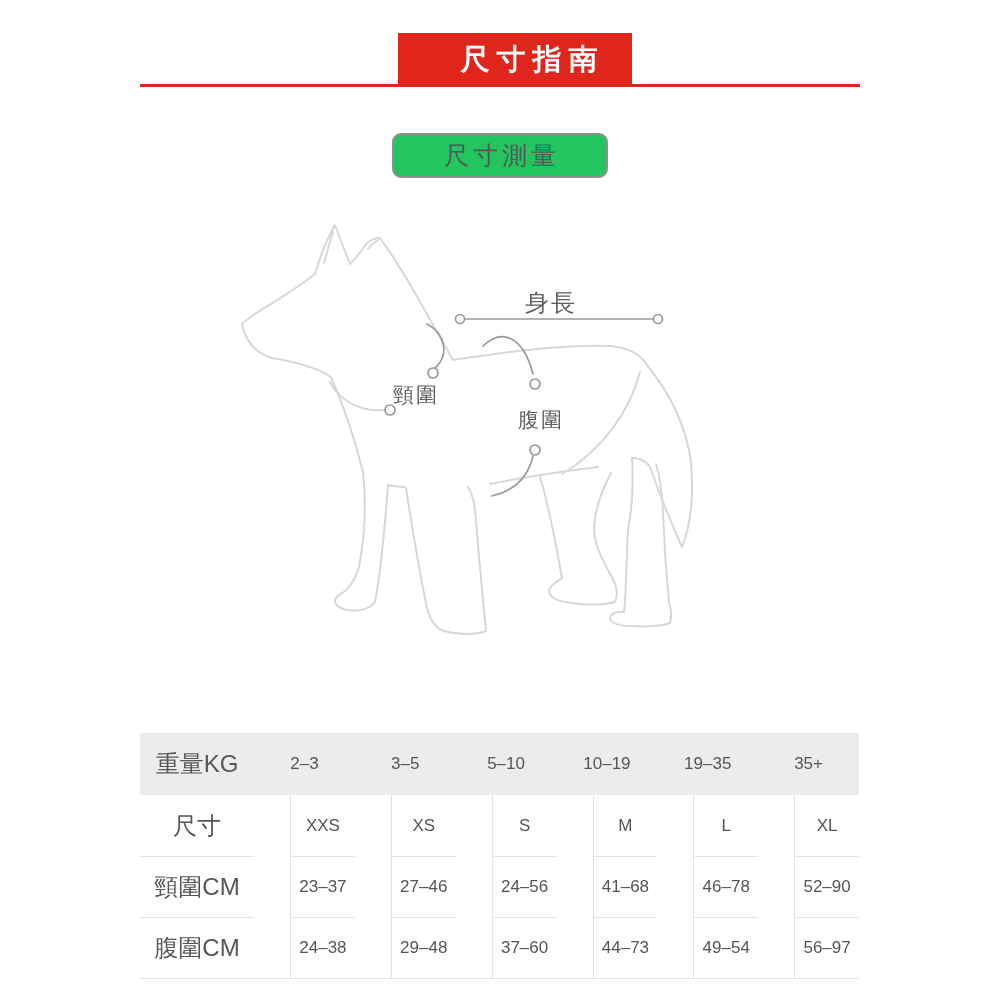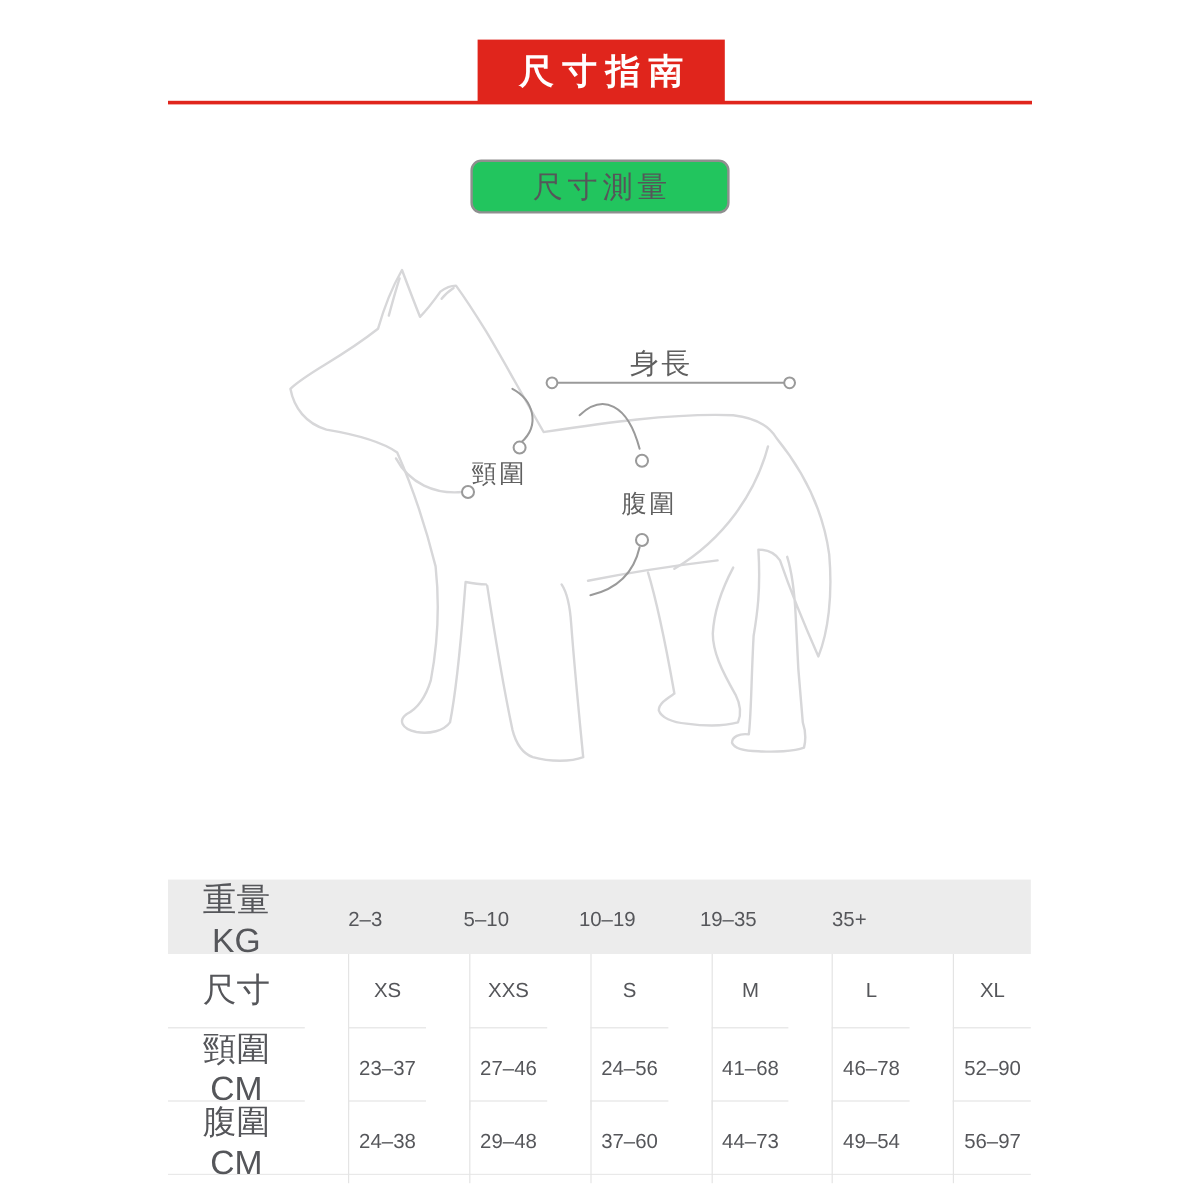--- a/index.html
+++ b/index.html
@@ -7,21 +7,21 @@
     position:relative;width:1000px;height:1000px;background:#ffffff;overflow:hidden;
     font-family:"Liberation Sans", sans-serif;
   }
   
   .title-underline{
     position:absolute;left:140px;top:84px;width:720px;height:3px;background:#e0251c;
   }
   .title-banner{
     position:absolute;left:398px;top:33px;width:206px;height:53px;background:#e0251c;
     color:#ffffff;font-size:29px;font-weight:bold;letter-spacing:7px;
-    display:flex;align-items:center;justify-content:center;text-indent:7px;
+    display:flex;align-items:center;justify-content:center;text-indent:7px;padding-left:28px;
   }
   
   .measure-box{
     position:absolute;left:392px;top:133px;width:212px;height:41px;
     border:2px solid #8f8f8f;border-radius:9px;background:#22c55e;
     color:#555659;font-size:25px;letter-spacing:4px;text-indent:4px;
     display:flex;align-items:center;justify-content:center;
   }
   
   .dog-svg{position:absolute;left:220px;top:212px;width:490px;height:450px;}
@@ -38,21 +38,21 @@
   }
   .tr{display:grid;grid-template-columns:114px repeat(6,1fr);}
   .tr.head{background:#ececec;height:62px;}
   .tr.body{height:61px;background:#ffffff;gap:36px;}
   .td{
     display:flex;align-items:center;justify-content:center;
     font-size:17px;text-align:center;
   }
   .tr.body .td + .td{border-left:1px solid #e4e4e4;}
   .tr.body + .tr.body .td{border-top:1px solid #e4e4e4;}
-  .td.rowhead{flex-direction:column;font-size:28px;line-height:1.22;}
+  .td.rowhead{flex-direction:row;font-size:24px;line-height:1.22;}
 </style>
 </head>
 <body>
 
 <div class="page">
 
   <div class="title-underline"></div>
   <div class="title-banner">尺寸指南</div>
 
   <div class="measure-box">尺寸測量</div>
@@ -130,31 +130,32 @@
     <text class="anno-text" x="321" y="215" text-anchor="middle">腹圍</text>
   </svg>
 
   <div class="size-table">
     <div class="tr head">
       <div class="td rowhead">
         <span>重量</span>
         <span>KG</span>
       </div>
       <div class="td">2–3</div>
+      <div class="td">3–5</div>
       <div class="td">5–10</div>
       <div class="td">10–19</div>
       <div class="td">19–35</div>
       <div class="td">35+</div>
     </div>
     <div class="tr body">
       <div class="td rowhead">
         <span>尺寸</span>
       </div>
+      <div class="td">XXS</div>
       <div class="td">XS</div>
-      <div class="td">XXS</div>
       <div class="td">S</div>
       <div class="td">M</div>
       <div class="td">L</div>
       <div class="td">XL</div>
     </div>
     <div class="tr body">
       <div class="td rowhead">
         <span>頸圍</span>
         <span>CM</span>
       </div>

